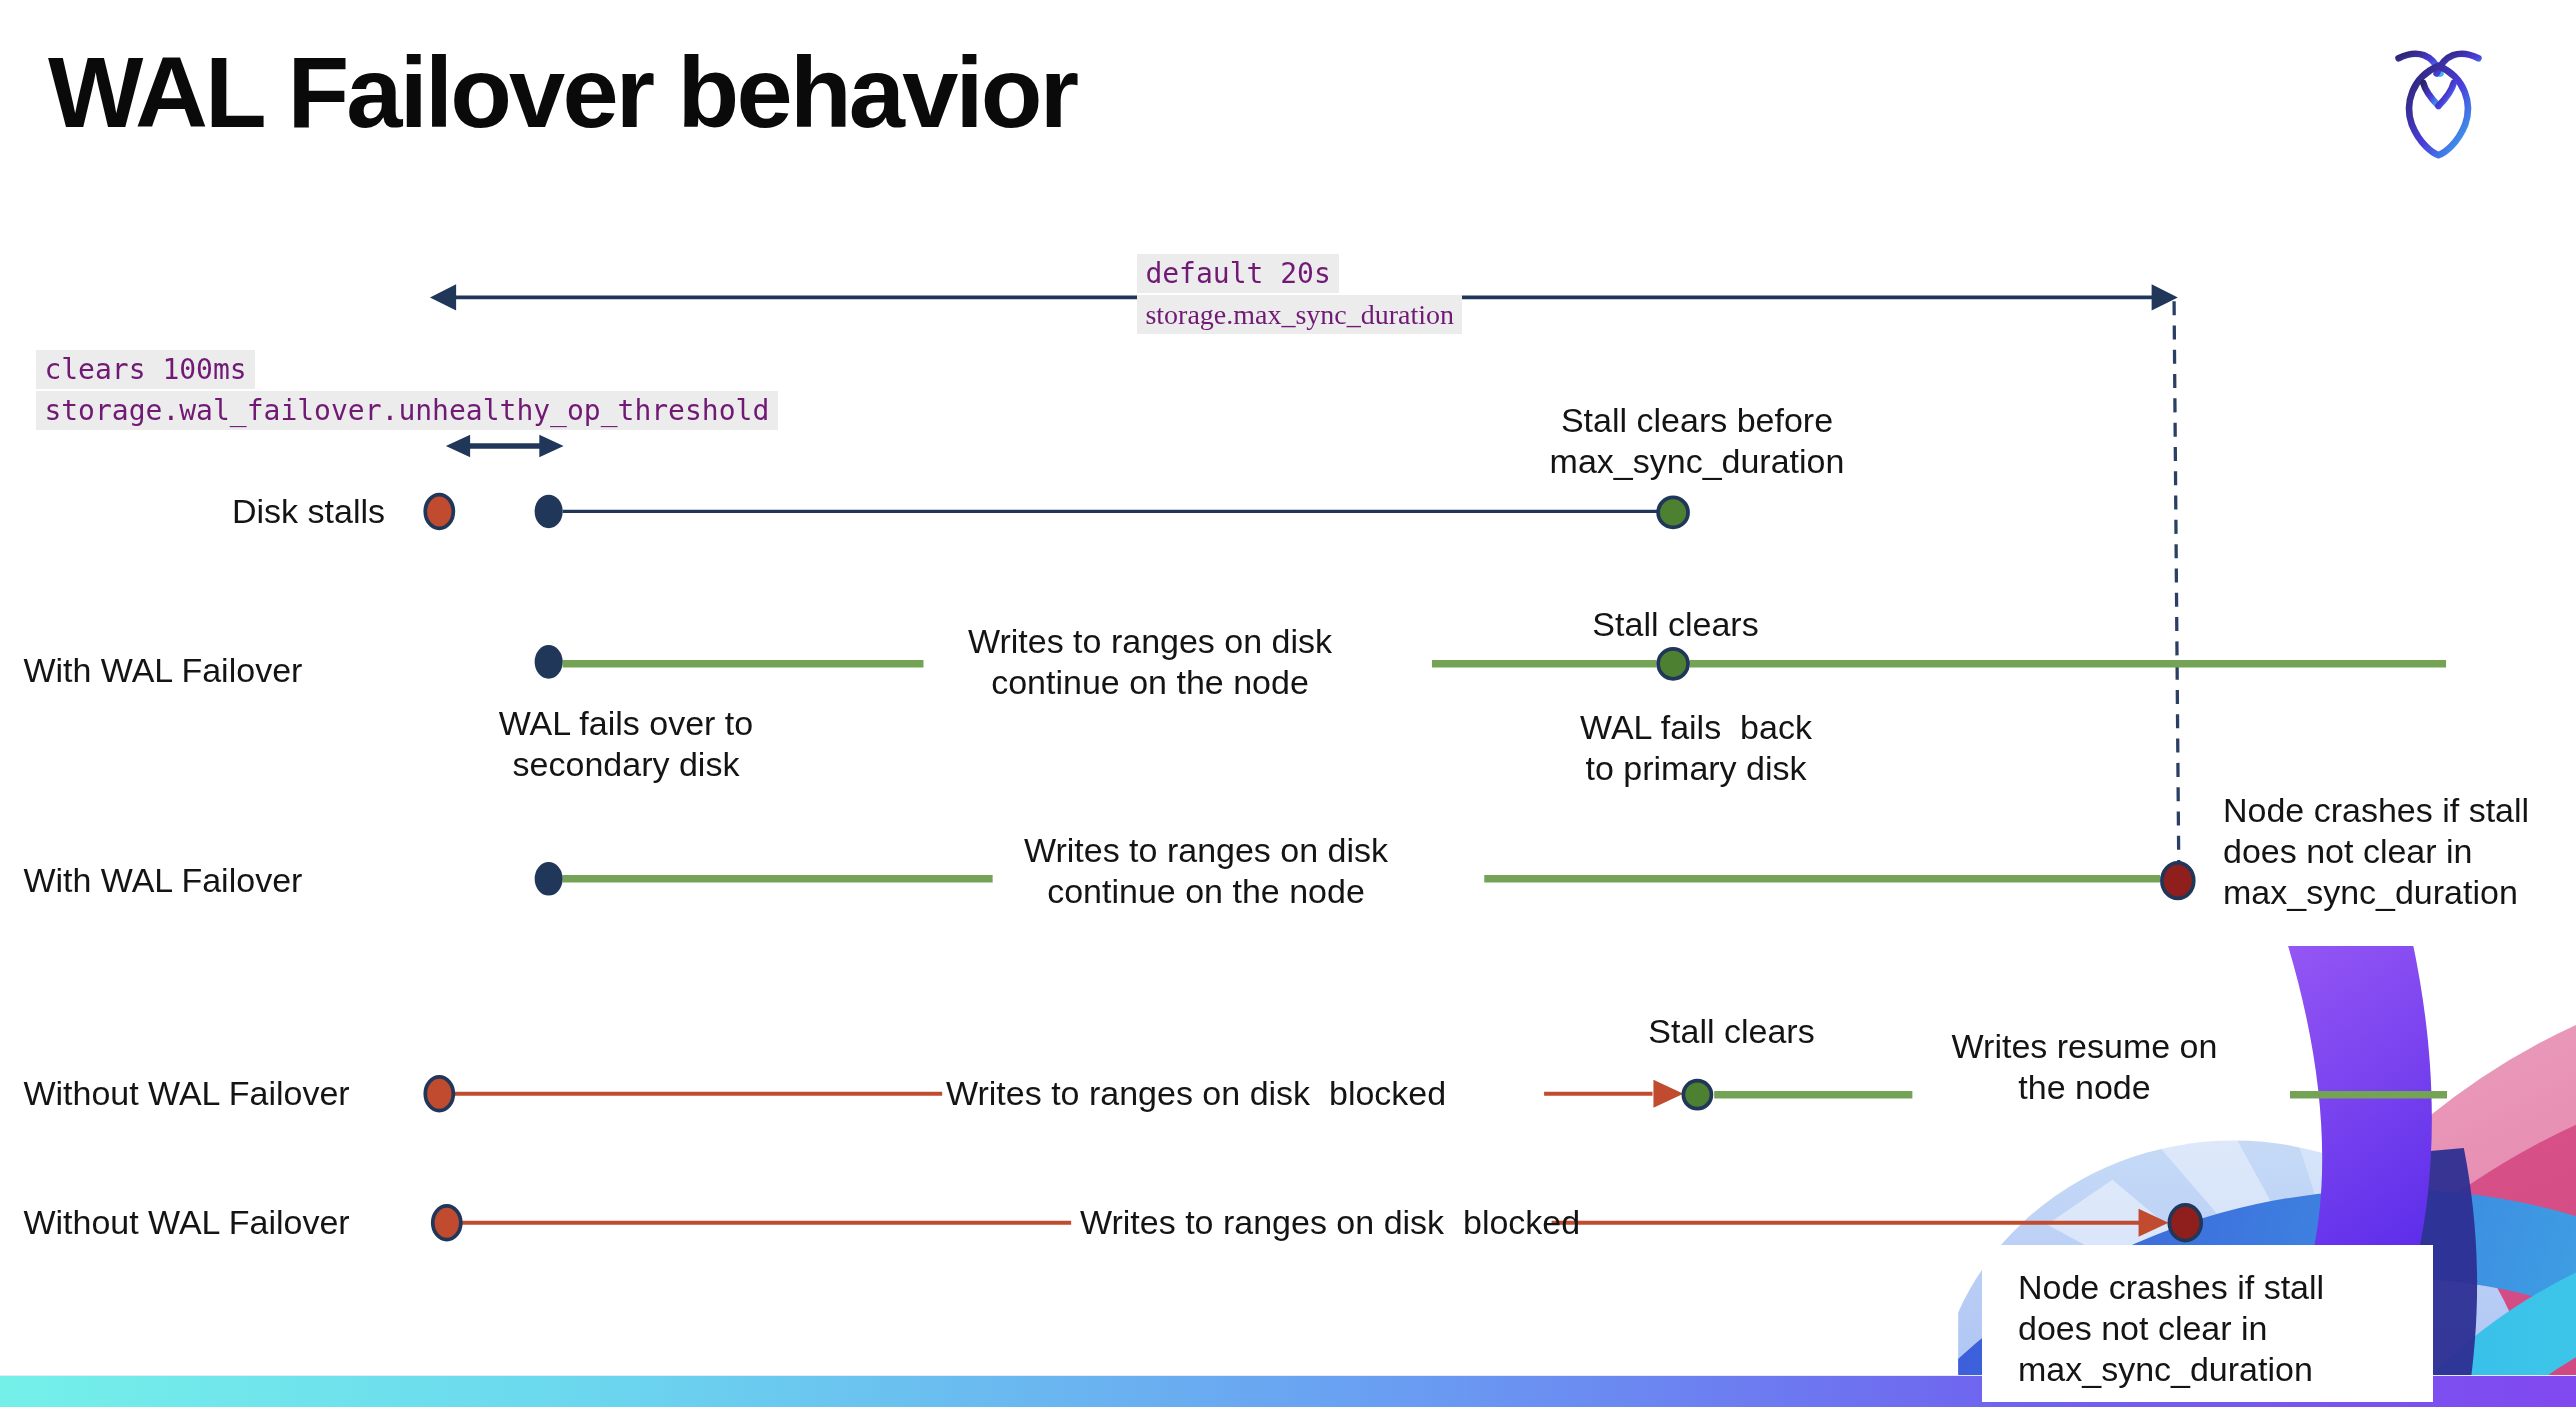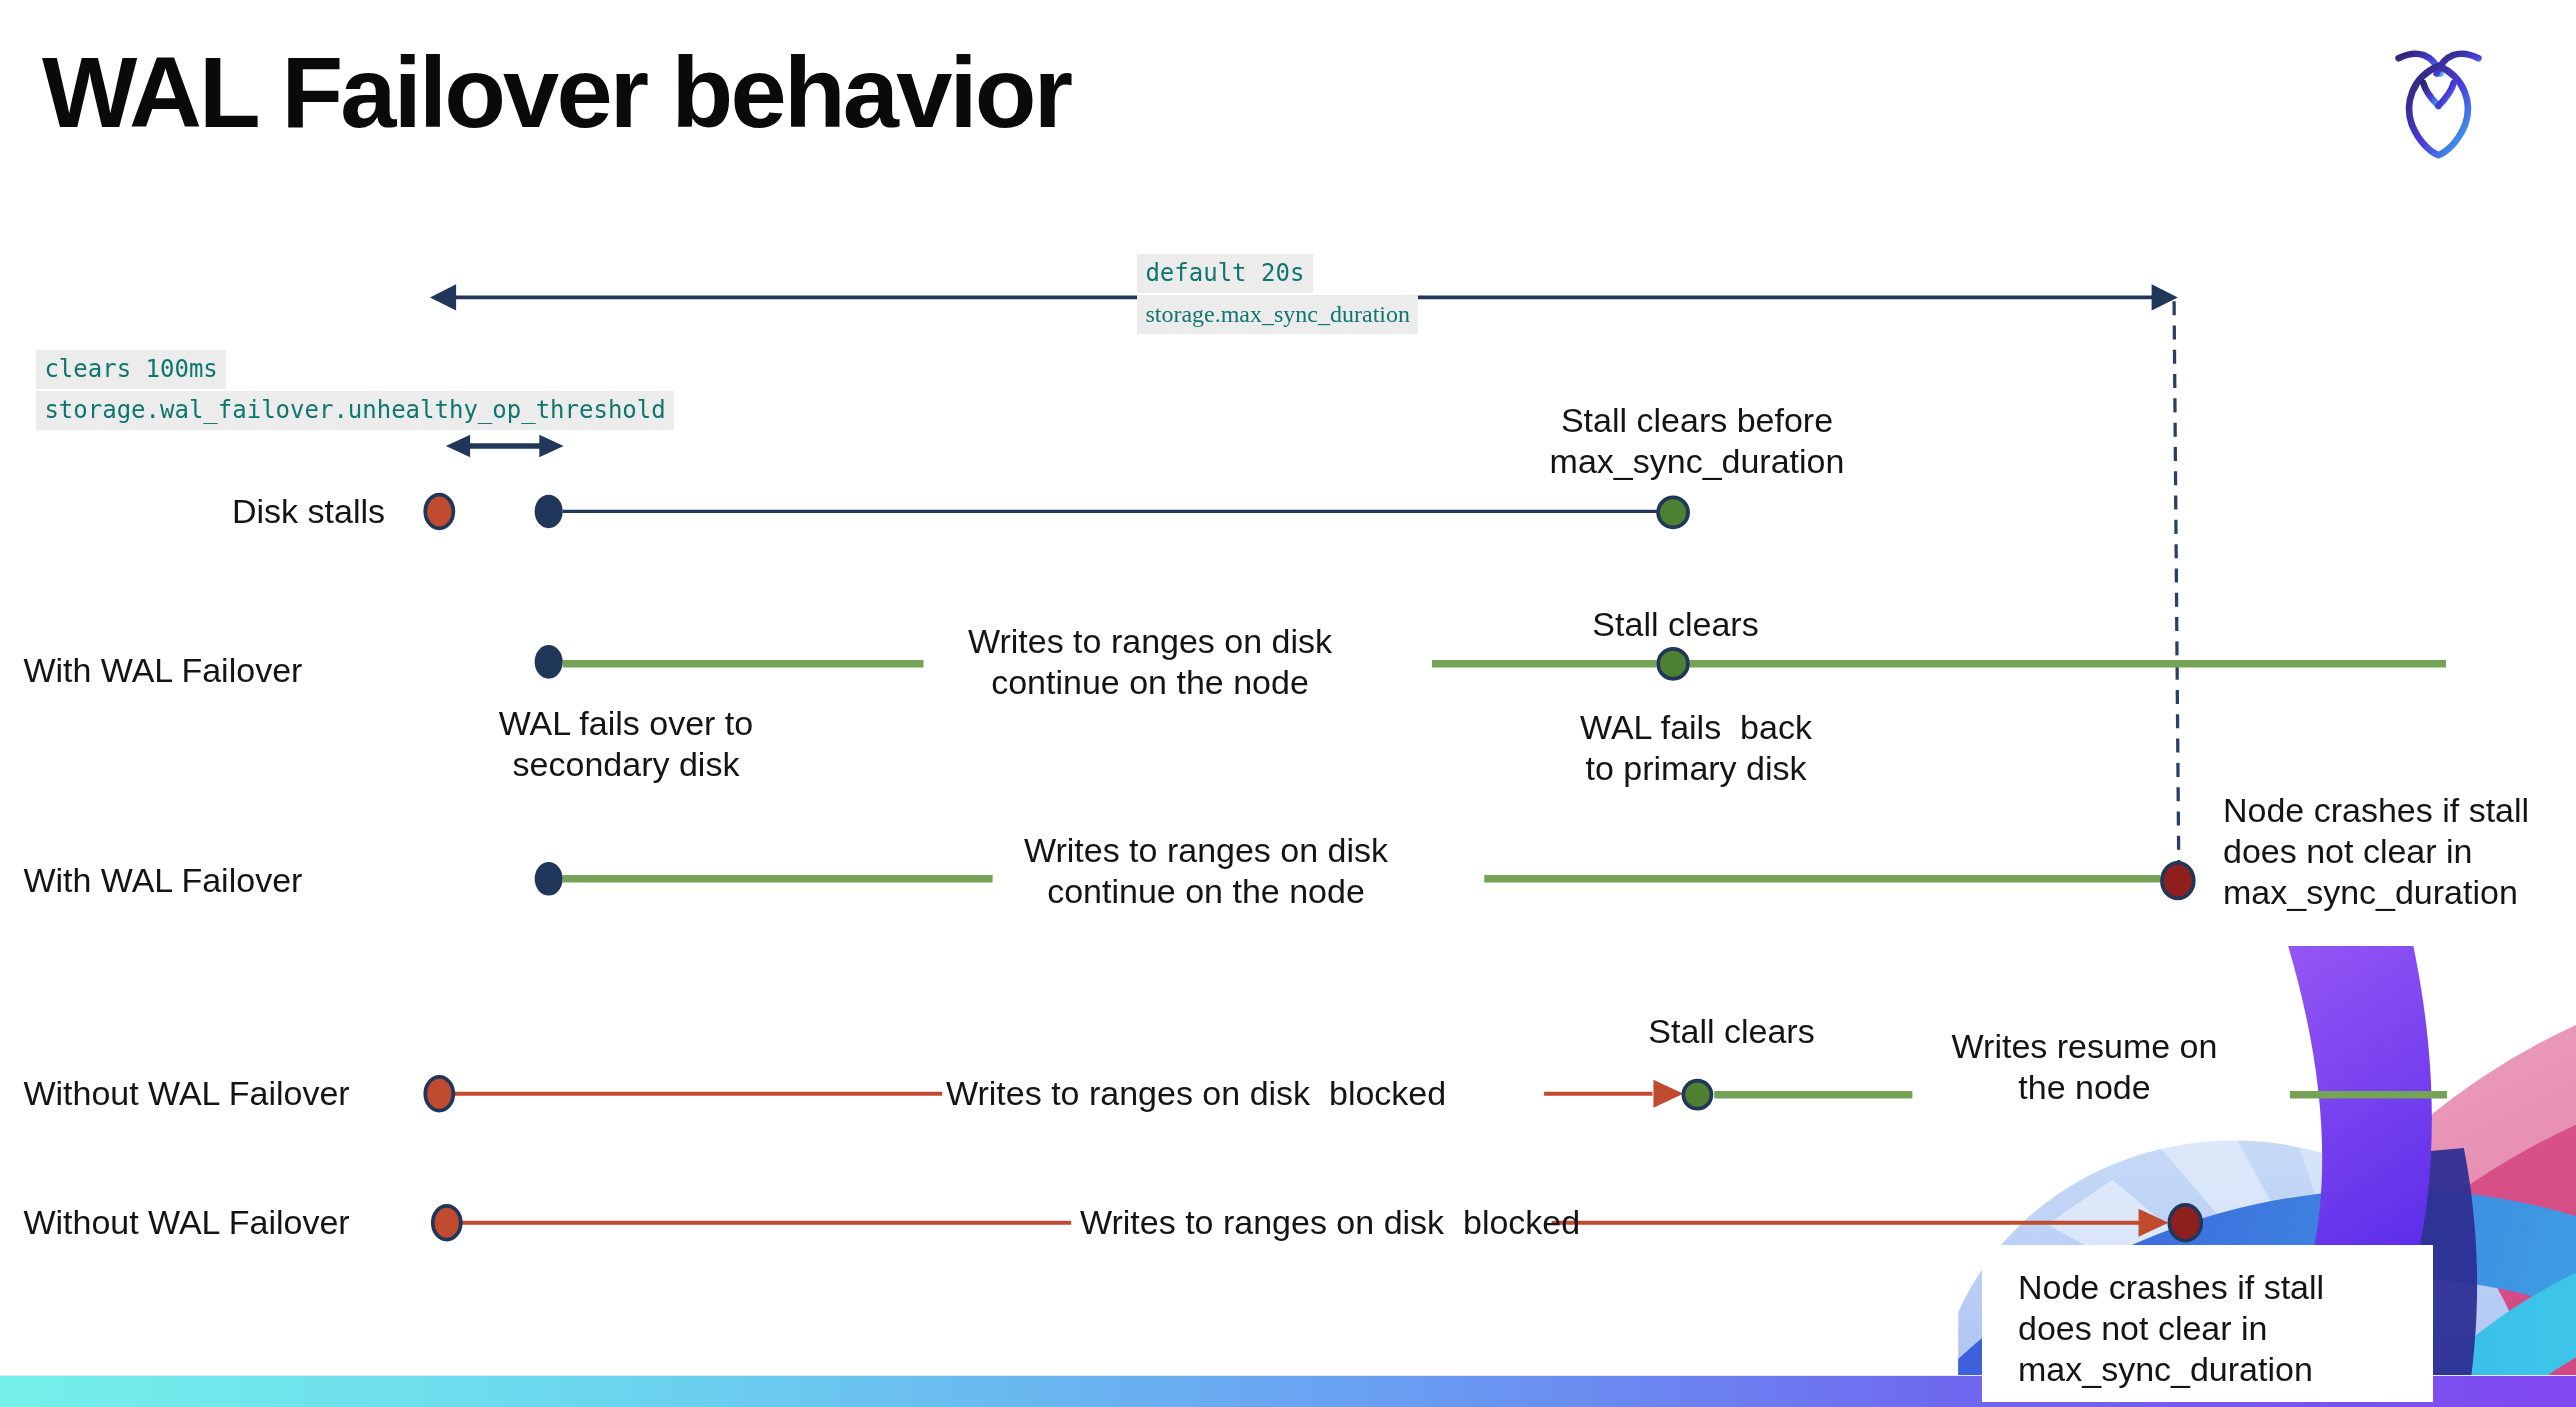--- a/index.html
+++ b/index.html
@@ -10,30 +10,30 @@
   .layer{position:absolute;left:0;top:0;width:2576px;height:1408px;}
   #decoration{z-index:1;}
   #bottom-bar{
     position:absolute;left:0;right:0;bottom:0;height:32px;z-index:2;
     background:linear-gradient(90deg,#74f0e9 0%,#6bd8ee 22%,#699cf2 55%,#6f63ef 78%,#8148f0 100%);
     border-top:1.9px solid #e9e7fa;
   }
   #diagram{z-index:3;}
   .txt{position:absolute;z-index:4;}
   .page-title{
-    left:42px;top:34px;font-size:101px;font-weight:700;letter-spacing:-2.8px;color:#0a0a0a;line-height:1.15;text-align:center;
+    left:48px;top:34px;font-size:101px;font-weight:700;letter-spacing:-2.8px;color:#0a0a0a;line-height:1.15;text-align:center;
   }
   .row-label{font-size:34px;line-height:41px;color:#141414;white-space:nowrap;}
   .note{font-size:34px;line-height:41px;color:#141414;white-space:pre-wrap;}
   .center{text-align:center;}
   .right{text-align:right;}
   .code-chip{
     position:absolute;z-index:4;display:inline-block;
     font-family:"DejaVu Sans Mono","Liberation Mono",monospace;
-    font-size:24px;line-height:37px;color:#0f766e;
+    font-size:28px;line-height:37px;color:#701a75;
     background:#ececec;padding:0.9px 8.4px;white-space:nowrap;text-align:right;
   }
   #crash-box{
     position:absolute;z-index:5;left:1982px;top:1245px;width:451px;height:157px;
     background:#ffffff;
   }
   #crash-box .note{position:absolute;left:36px;top:22.4px;}
   #logo{position:absolute;z-index:4;left:2389px;top:45px;width:99px;height:114px;}
 </style>
 </head>

